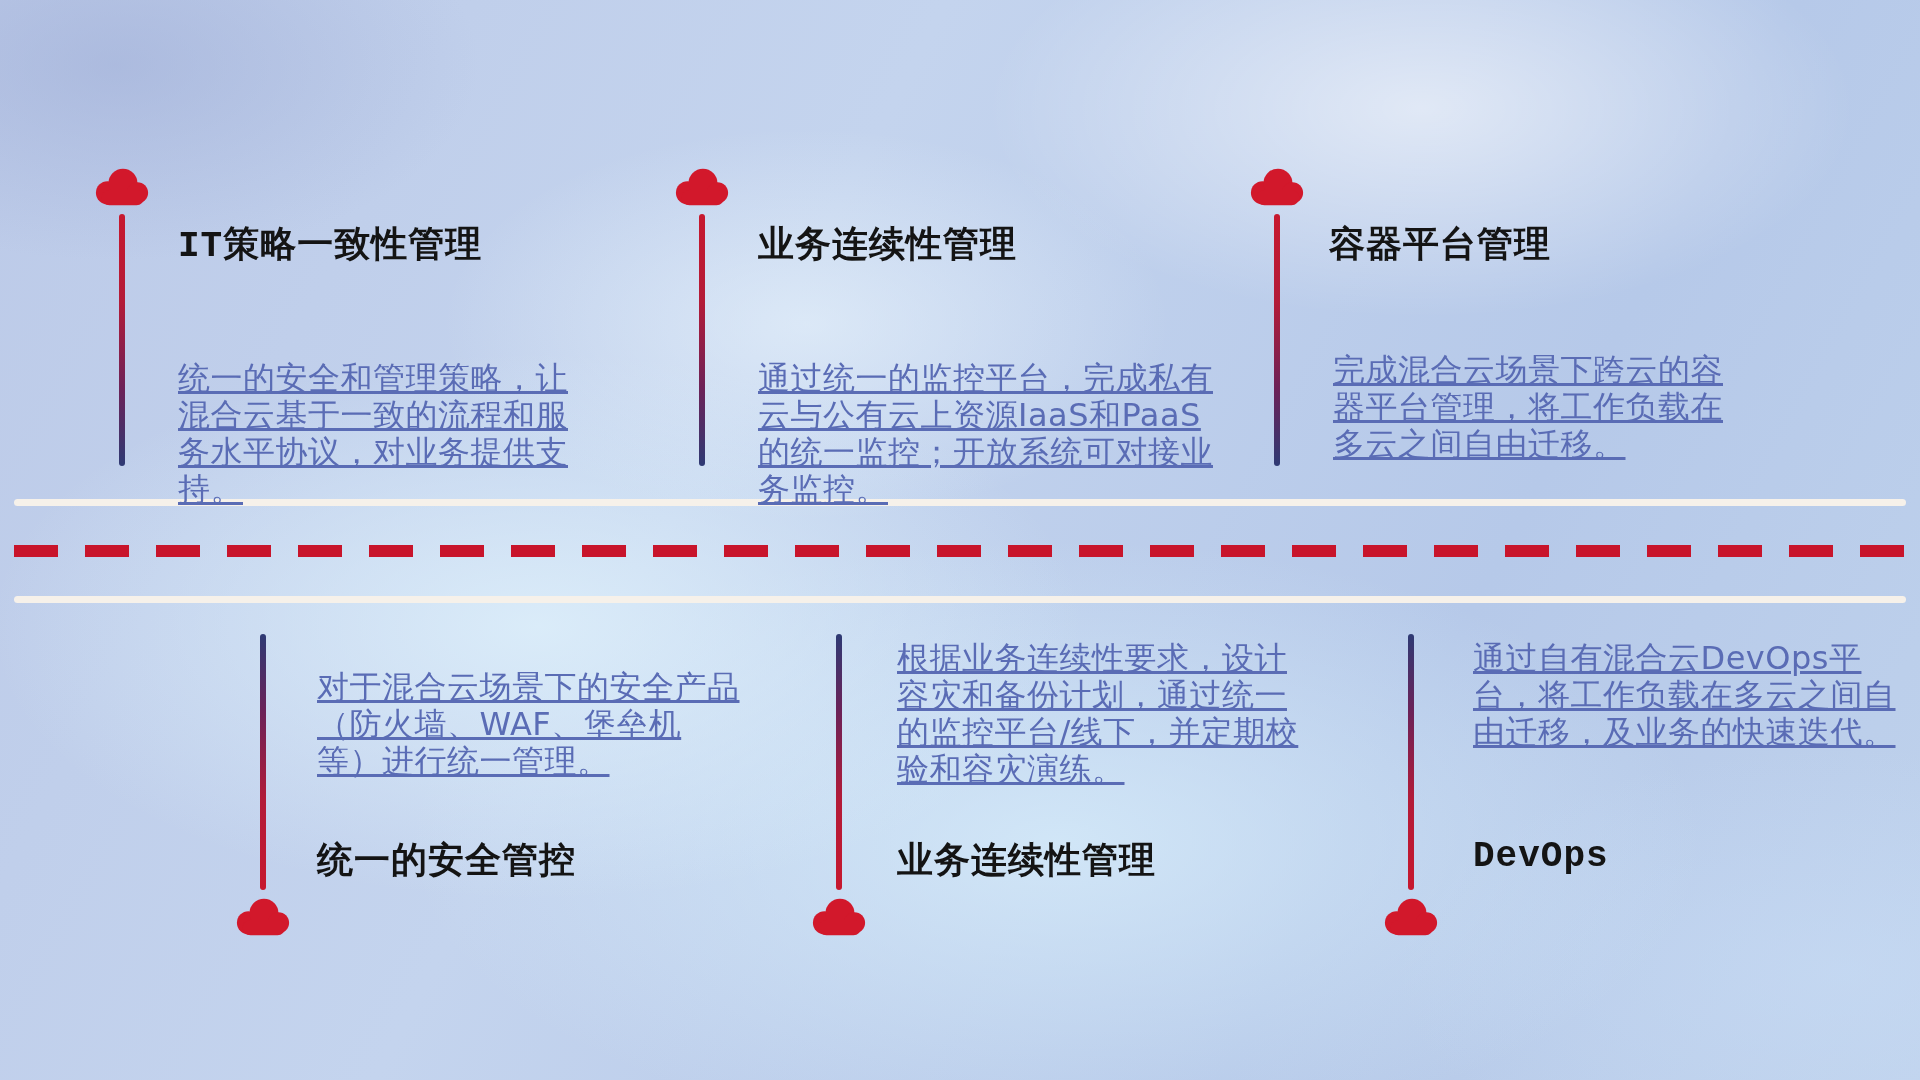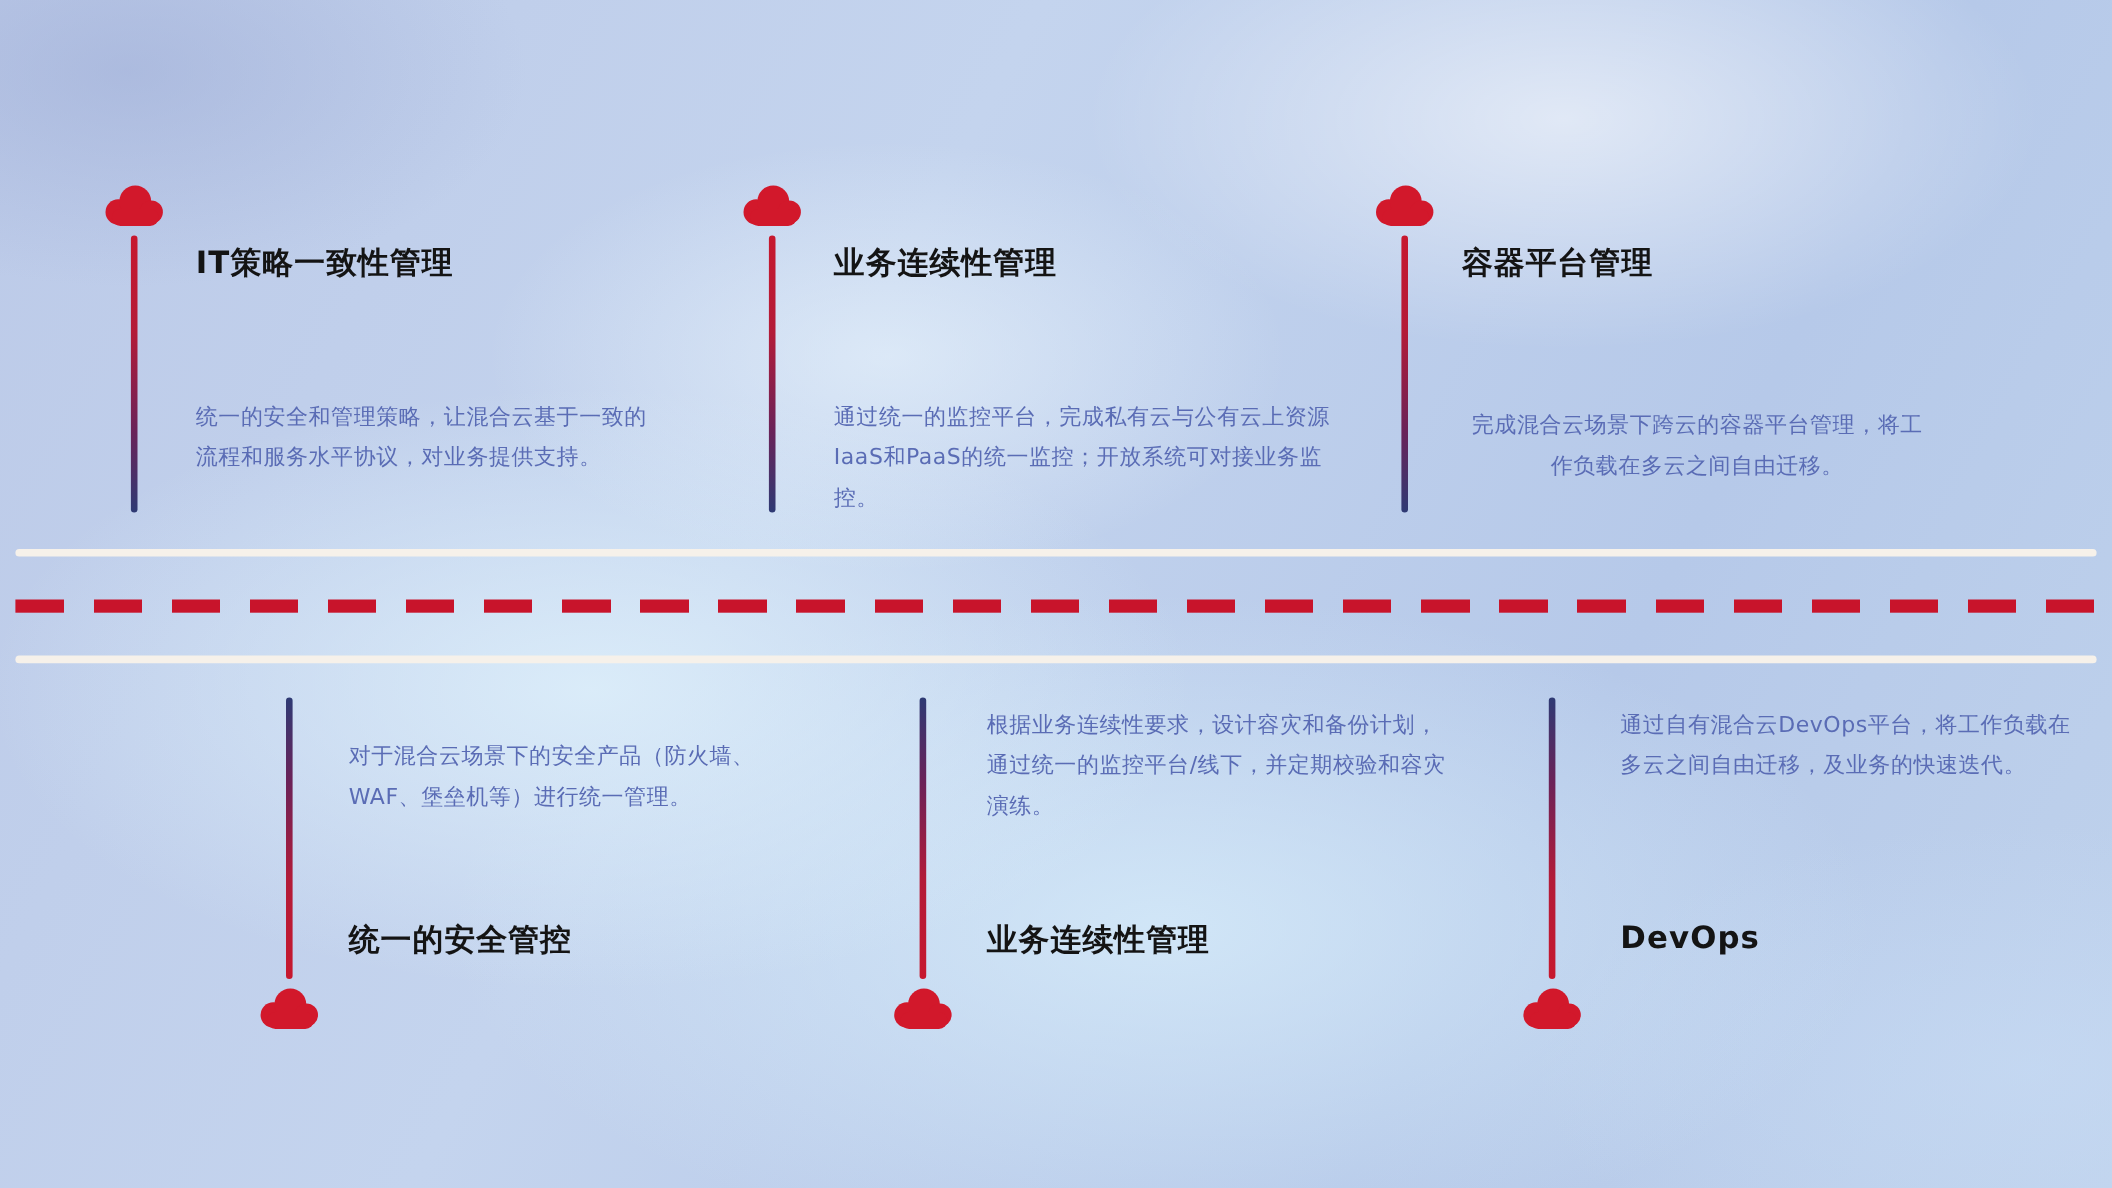--- a/index.html
+++ b/index.html
@@ -62,32 +62,34 @@
   .cloud svg { width: 100%; height: 100%; fill: #d2182b; }
   .stem {
     position: absolute;
     width: 6px;
     border-radius: 3px;
   }
   .stem-top    { background: linear-gradient(180deg, #c7182e 0%, #b31b38 35%, #6b2258 70%, #2e3a74 100%); }
   .stem-bottom { background: linear-gradient(0deg,   #c7182e 0%, #b31b38 35%, #6b2258 70%, #2e3a74 100%); }
   .title {
     position: absolute;
-    font-size: 28px;
+    font-size: 36px;
     font-weight: bold;
     color: #141414;
     white-space: nowrap;
     letter-spacing: 1px;
+    font-family: Liberation Mono, monospace;
   }
   .body {
     position: absolute;
-    font-size: 20px;
+    font-size: 32px;
     line-height: 37px;
     color: #5a6cb5;
     letter-spacing: 0.5px;
+    text-decoration: underline;
   }
 </style>
 </head>
 <body>
 
 <div class="canvas">
 
   <div class="road-line road-top"></div>
   <div class="road-dash"></div>
   <div class="road-line road-bottom"></div>
@@ -124,21 +126,21 @@
     <span class="cloud" style="left:-29px; top:166px;">
       <svg viewBox="0 0 60 42" aria-hidden="true">
         <circle cx="15" cy="27" r="12"></circle>
           <circle cx="31" cy="17" r="15"></circle>
           <circle cx="46" cy="27" r="11"></circle>
         <rect x="9" y="24" width="44" height="16" rx="8"></rect>
       </svg>
     </span>
     <div class="stem stem-top" style="left:-3px; top:214px; height:252px;"></div>
     <div class="title" style="left:52px; top:220px;">容器平台管理</div>
-    <div class="body" style="left:56px; top:368px; width:420px;text-align:center;">完成混合云场景下跨云的容器平台管理，将工作负载在多云之间自由迁移。</div>
+    <div class="body" style="left:56px; top:352px; width:420px;">完成混合云场景下跨云的容器平台管理，将工作负载在多云之间自由迁移。</div>
   </div>
 
   <div class="item" style="left:263px;">
     <div class="stem stem-bottom" style="left:-3px; top:634px; height:256px;"></div>
     <div class="body" style="left:54px; top:640px; width:425px;margin-top:29px;">对于混合云场景下的安全产品（防火墙、WAF、堡垒机等）进行统一管理。</div>
     <div class="title" style="left:54px; top:836px;">统一的安全管控</div>
     <span class="cloud" style="left:-29px; top:896px;">
       <svg viewBox="0 0 60 42" aria-hidden="true">
         <circle cx="15" cy="27" r="12"></circle>
           <circle cx="31" cy="17" r="15"></circle>

